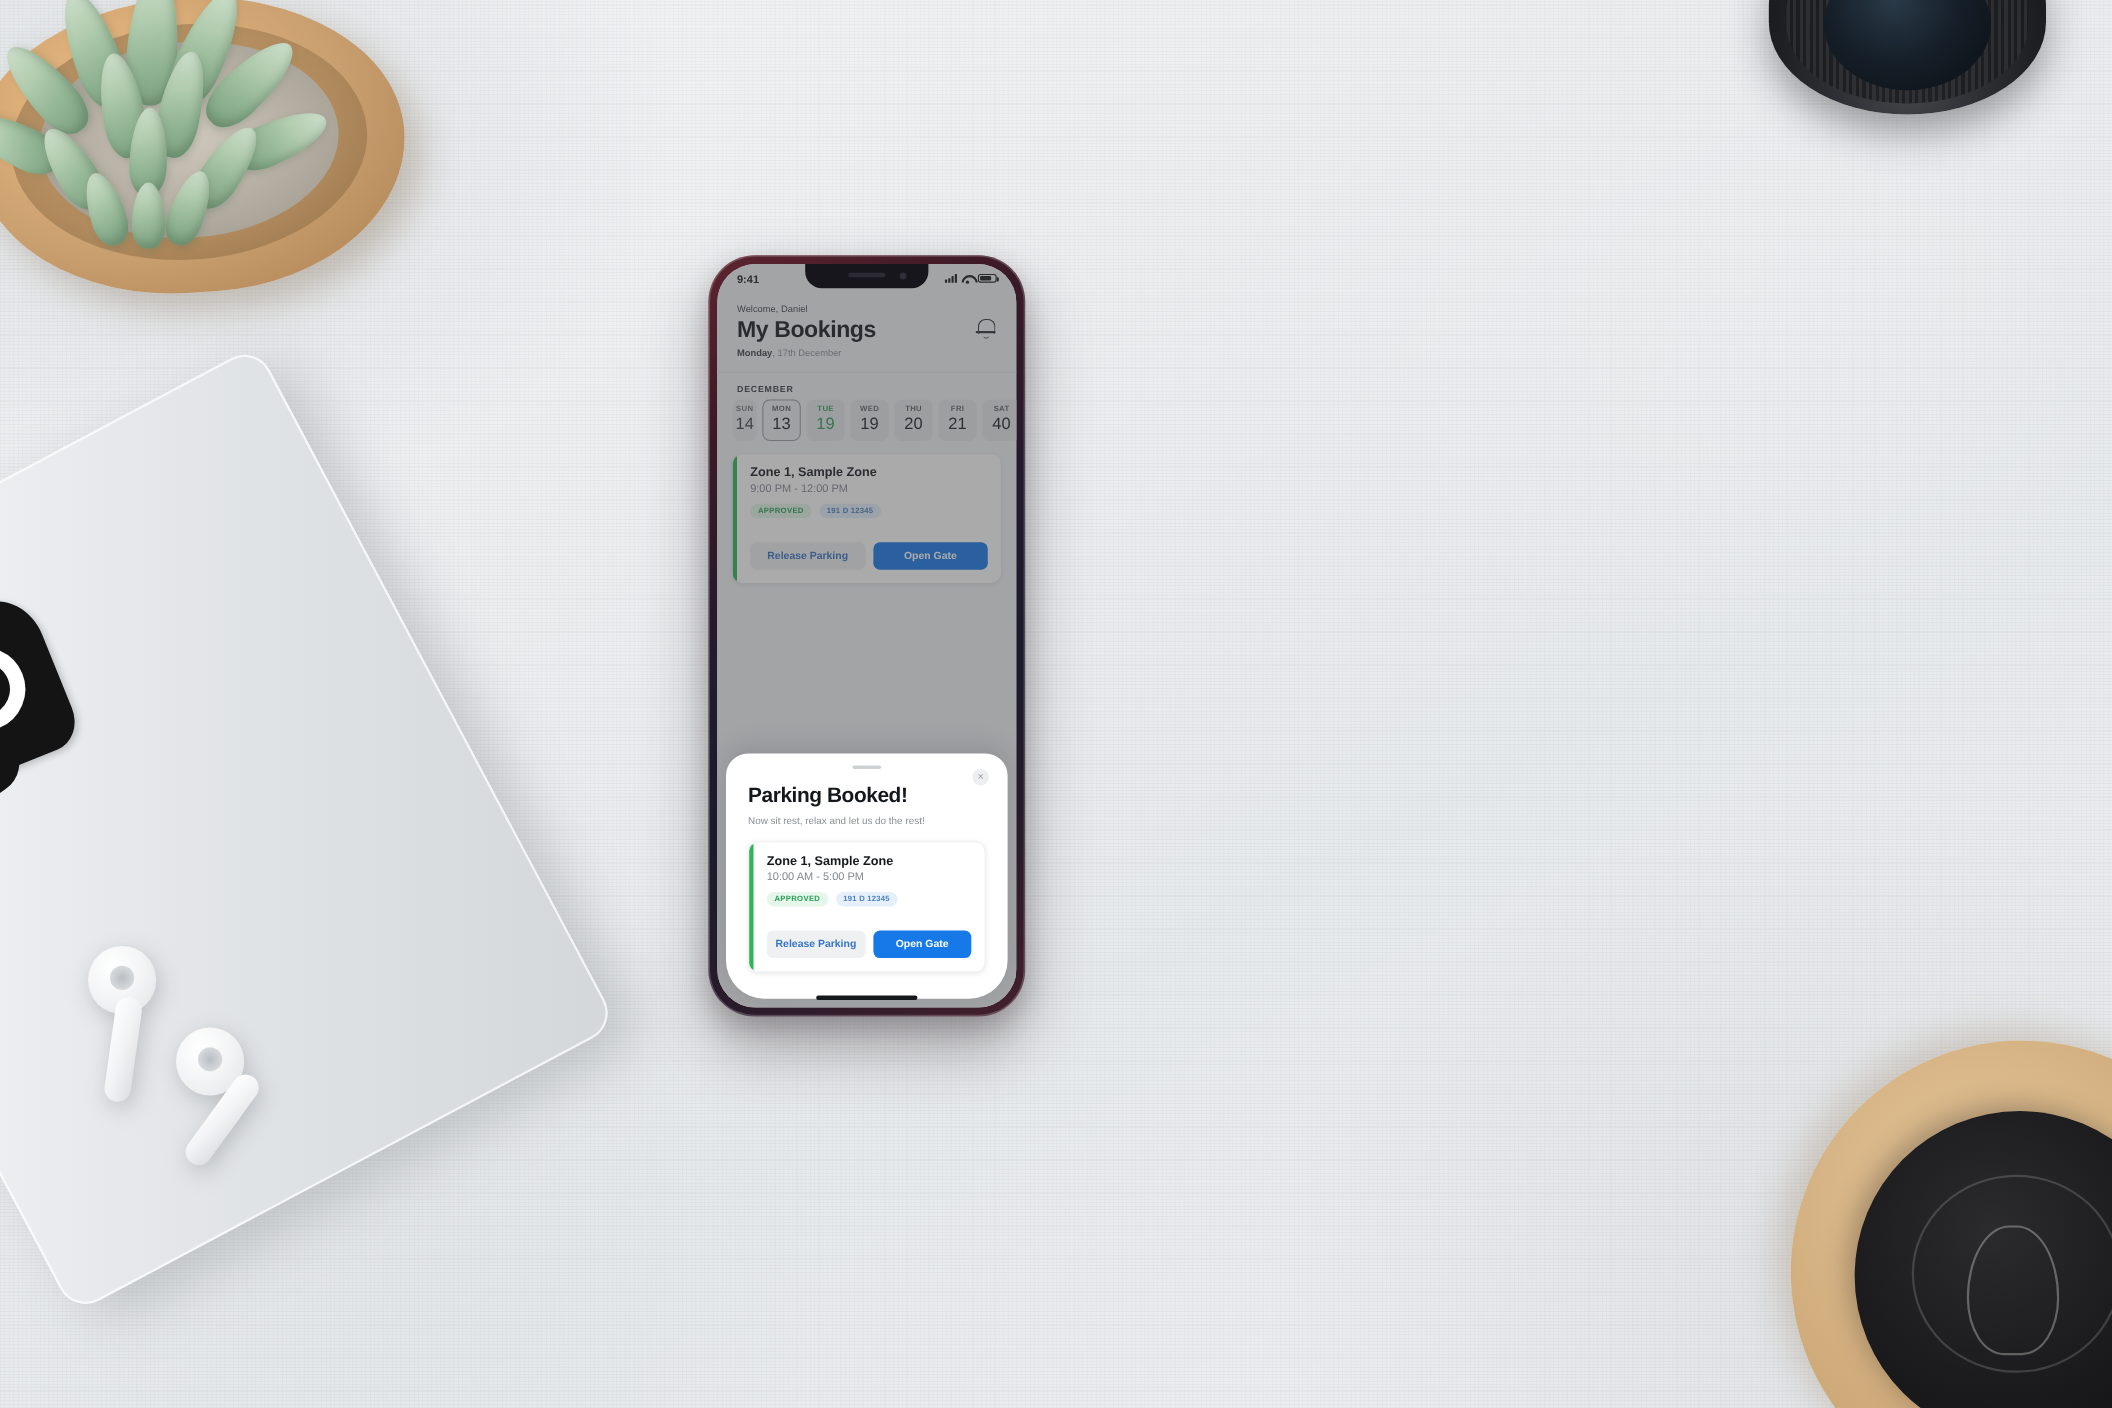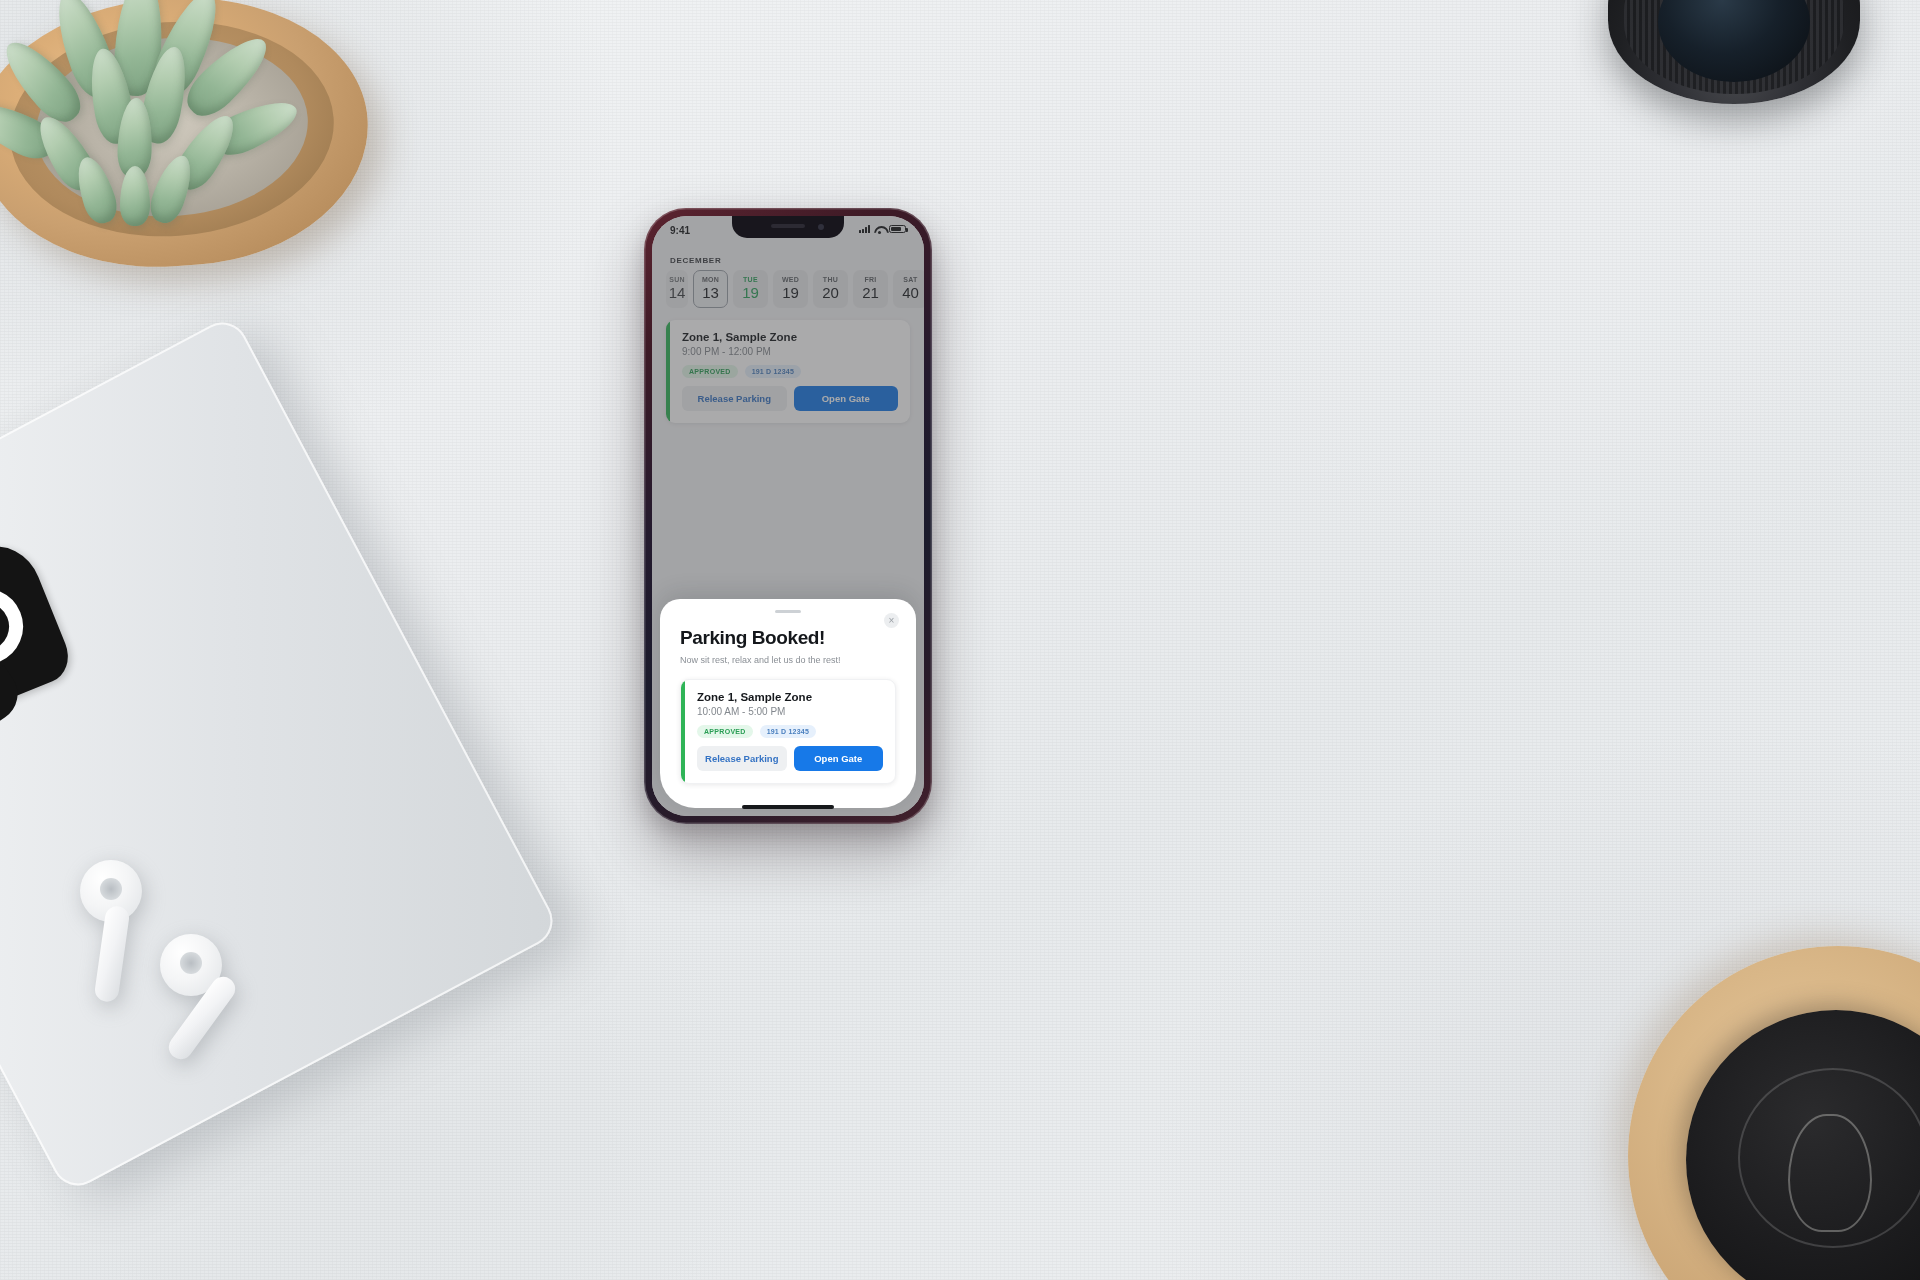--- a/index.html
+++ b/index.html
@@ -157,21 +157,21 @@
   }
   .vinyl-fig {
     position:absolute; left:102px; top:104px; width:84px; height:118px;
     border-radius:46% 46% 40% 40% / 56% 56% 44% 44%;
     border:2px solid rgba(238,236,232,.5);
     opacity:.66;
   }
 
   
   .phone {
-    position:absolute; left:644px; top:208px; width:288px; height:616px;
+    position:absolute; left:644px; top:232px; width:288px; height:692px;
     border-radius:42px;
     background:linear-gradient(150deg,#5d2430 0%,#3d1a26 18%,#241a2e 42%,#1b1b2c 62%,#2a1b2a 82%,#43202c 100%);
     box-shadow:
       0 28px 56px rgba(70,60,66,.4),
       0 10px 22px rgba(70,60,66,.26),
       inset 0 0 0 1.5px rgba(255,255,255,.2);
     padding:8px;
     text-decoration:underline;
   }
   .phone-screen {
@@ -298,21 +298,21 @@
   .card-body { flex:1; padding:11px 12px 12px; }
   .zone-name { font-size:11.5px; font-weight:bold; color:#15181c; }
   .zone-time { font-size:10px; color:#82878d; margin-top:3px; }
   .chips { display:flex; gap:7px; margin-top:8px; }
   .chip {
     font-size:7px; font-weight:bold; letter-spacing:.3px;
     padding:3px 7px; border-radius:9px;
   }
   .chip-approved { background:#e4f7ea; color:#2a9e55; }
   .chip-plate { background:#e6f0fc; color:#4a7fbe; letter-spacing:.2px; }
-  .card-actions { display:flex; gap:7px; margin-top:8px; }
+  .card-actions { display:flex; gap:7px; margin-top:22px; }
   .btn {
     flex:1; text-align:center; font-size:9.5px; font-weight:bold;
     padding:7px 4px; border-radius:6px; border:none;
     font-family:"Liberation Sans", sans-serif;
   }
   .btn-release { background:#eef0f2; color:#3573c4; }
   .btn-gate { background:#1779e8; color:#fff; }
 
   
   .sheet {
@@ -429,20 +429,32 @@
               <i></i>
               <i></i>
             </span>
           <span class="sb-wifi"></span>
           <span class="sb-bat">
               <span></span>
             </span>
         </div>
       </div>
 
+      <div class="app-header">
+        <div>
+          <div class="greet">Welcome, Daniel</div>
+          <div class="page-title">My Bookings</div>
+          <div class="date-line">
+            <b>Monday</b><span>, 17th December</span>
+          </div>
+        </div>
+        <div class="bell">
+            <i></i>
+          </div>
+      </div>
 
       <div class="month-label">DECEMBER</div>
 
       <div class="day-strip">
         <div class="day partial">
           <div class="dow">SUN</div>
           <div class="dom">14</div>
         </div>
         <div class="day selected">
           <div class="dow">MON</div>

